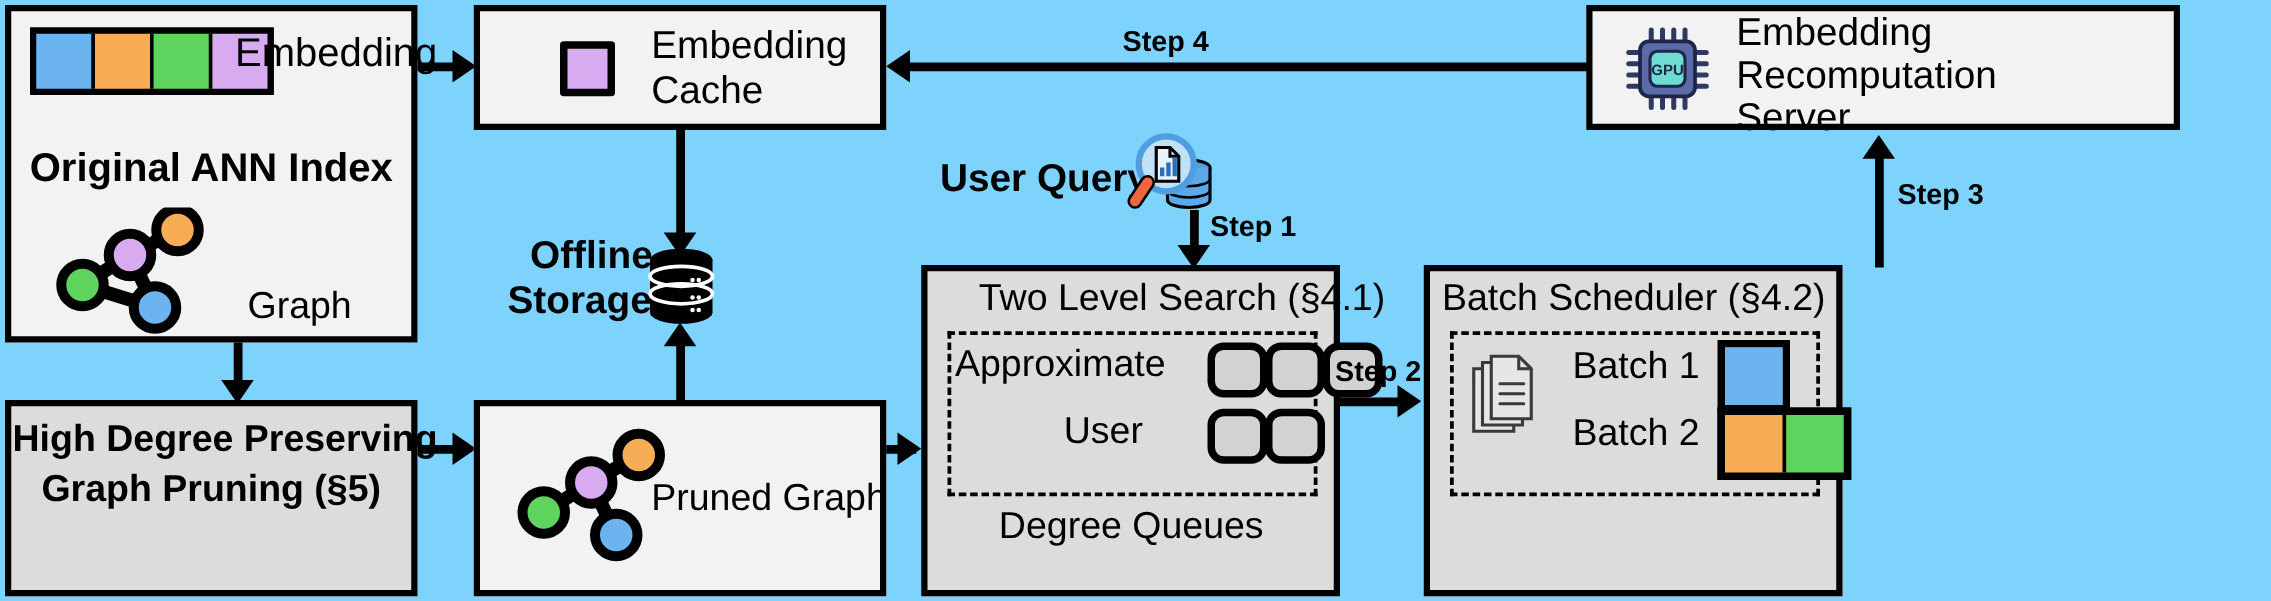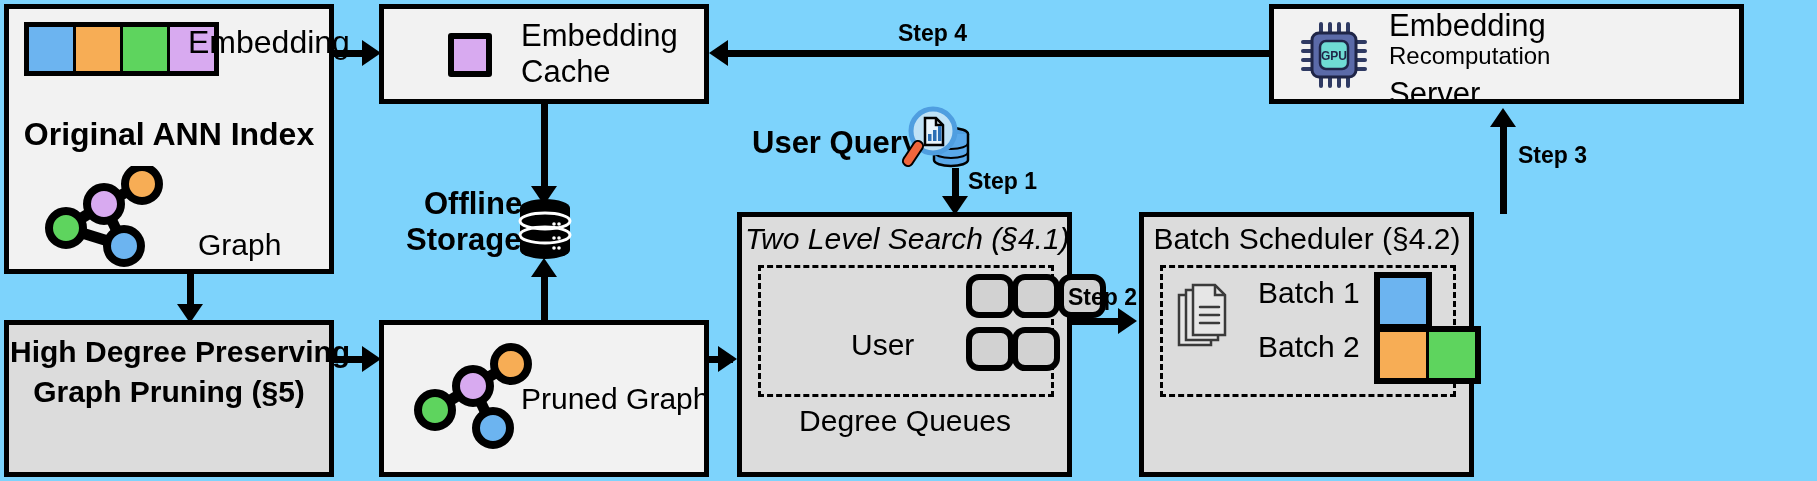--- a/index.html
+++ b/index.html
@@ -101,21 +101,21 @@
       <line x1="57" y1="22" x2="66" y2="22"></line>
         <line x1="57" y1="31" x2="66" y2="31"></line>
       <line x1="57" y1="40" x2="66" y2="40"></line>
         <line x1="57" y1="49" x2="66" y2="49"></line>
     </g>
     <rect x="13" y="13" width="44" height="44" rx="7" fill="#5b6aa8" stroke="#1f2547" stroke-width="3"></rect>
     <rect x="21" y="21" width="28" height="28" rx="6" fill="#6fdcd4" stroke="#1f2547" stroke-width="2.5"></rect>
     <text x="35" y="40" font-family="'Liberation Sans',sans-serif" font-size="12" font-weight="700" text-anchor="middle" fill="#1f2547">GPU</text>
   </svg>
   <div class="lbl t-reg" style="left:1389px;top:8px;font-size:31px;">Embedding</div>
-  <div class="lbl t-reg" style="left:1389px;top:42px;font-size:24px;">Recomputation</div>
+  <div class="lbl t-reg" style="left:1389px;top:42px;font-size:31px;">Recomputation</div>
   <div class="lbl t-reg" style="left:1389px;top:76px;font-size:31px;">Server</div>
 
   <div class="ln" style="left:728px;top:50px;width:542px;height:7px;"></div>
   <div class="ah ah-l" style="left:709px;top:40px;"></div>
   <div class="lbl t-step" style="left:898px;top:20px;">Step 4</div>
 
   <div class="ln" style="left:541px;top:104px;width:7px;height:86px;"></div>
   <div class="ah ah-d" style="left:531px;top:186px;"></div>
 
   <svg class="gfx" style="left:516px;top:198px;" width="58" height="62" viewBox="0 0 58 62">
@@ -165,24 +165,25 @@
     <line x1="18" y1="42" x2="8" y2="57" stroke="#000" stroke-width="12" stroke-linecap="round"></line>
     <line x1="18" y1="42" x2="8" y2="57" stroke="#f0663c" stroke-width="8" stroke-linecap="round"></line>
   </svg>
 
   <div class="ln" style="left:952px;top:168px;width:7px;height:36px;"></div>
   <div class="ah ah-d" style="left:942px;top:196px;"></div>
   <div class="lbl t-step" style="left:968px;top:168px;">Step 1</div>
 
   <div class="box shaded" style="left:737px;top:212px;width:335px;height:265px;">
   </div>
-  <div class="lbl t-reg center" style="left:745px;top:222px;width:320px;font-size:30px;font-style:italic;">Two Level Search (§4.1)</div>
+  <div class="lbl t-reg center" style="left:783px;top:222px;width:320px;font-size:30px;">Two Level Search (§4.1)</div>
 
   <div class="dashed" style="left:758px;top:265px;width:296px;height:132px;"></div>
 
+  <div class="lbl t-reg" style="left:764px;top:275px;font-size:30px;">Approximate</div>
   <div class="qrow" style="left:966px;top:274px;">
     <div class="qcell"></div>
     <div class="qcell"></div>
     <div class="qcell"></div>
   </div>
 
   <div class="lbl t-reg" style="left:851px;top:328px;font-size:30px;">User</div>
   <div class="qrow" style="left:966px;top:327px;">
     <div class="qcell"></div>
     <div class="qcell"></div>

